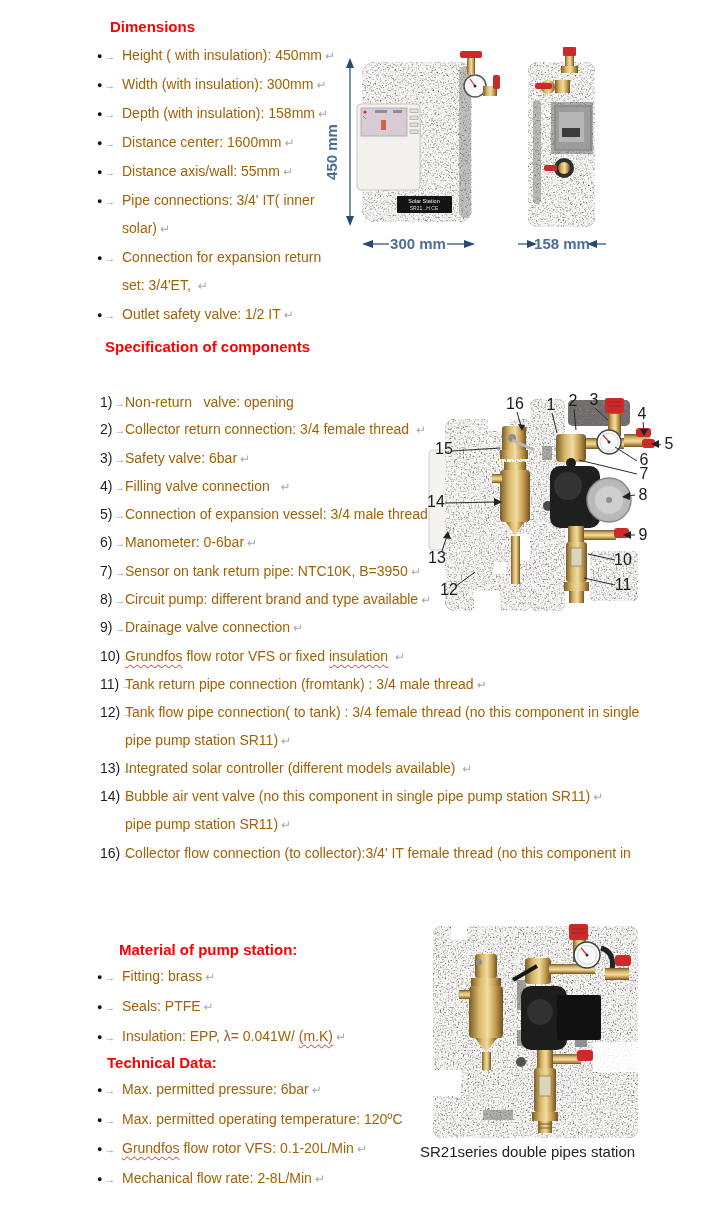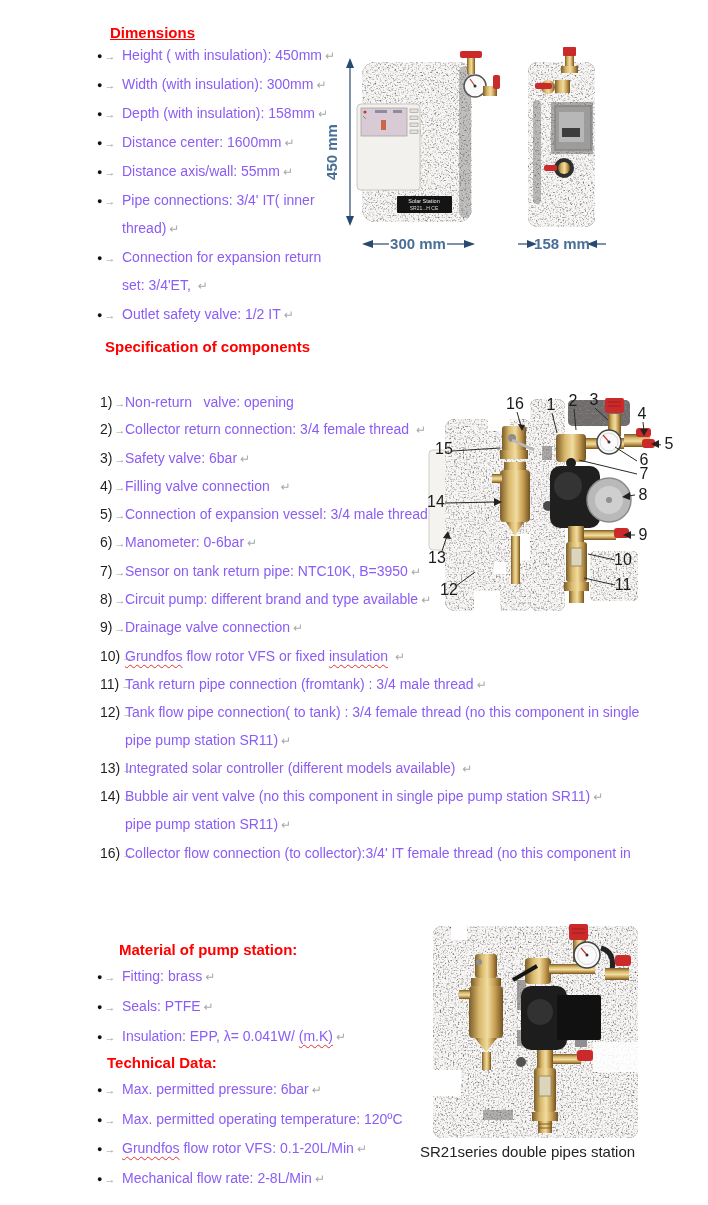--- a/index.html
+++ b/index.html
@@ -8,45 +8,45 @@
   .rh{position:absolute;color:#ff0000;font-weight:bold;font-size:15px;white-space:nowrap;}
   .list{position:absolute;}
   .ln{position:relative;padding-left:25px;white-space:pre;}
   .dim .ln{line-height:28px;font-size:14px;}
   .spec .ln{line-height:27.3px;font-size:14px;}
   .mat .ln,.tech .ln{line-height:29px;font-size:14px;}
   .mk{position:absolute;left:0;top:0;white-space:nowrap;color:#1f1f1f;}
   .mkb{font-size:9px;color:#111;vertical-align:1px;}
   .num{font-size:14px;color:#1f1f1f;}
   .mkt{font-size:11px;color:#9a9a9a;padding-left:2px;}
-  .tx{font-size:14px;color:#8b5cf6;}
+  .tx{font-size:14px;color:#a16207;}
   .mkr{font-size:12px;color:#a8a8a8;padding-left:3px;}
   .sp{text-decoration:underline;text-decoration-style:wavy;text-decoration-color:#e03030;text-decoration-thickness:1px;text-underline-offset:3px;}
   .fig{position:absolute;}
   svg{font-family:"Liberation Sans",sans-serif;display:block;}
   .dimlabel{fill:#4a6f96;font-size:15px;font-weight:bold;}
   .callout{fill:#1a1a1a;font-size:16px;}
   .leader{stroke:#2a2a2a;stroke-width:1;fill:none;}
   .caption{position:absolute;font-size:15px;color:#222;white-space:nowrap;}
 </style>
 </head>
 <body>
 
 <div class="page">
 
-  <div class="rh" style="left:110px;top:24px;text-decoration:underline;">Dimensions</div>
+  <div class="rh" style="left:110px;top:18px;">Dimensions</div>
 
   <div class="list dim" style="left:97px;top:41px;width:330px;">
     <div class="ln"><span class="mk"><span class="mkb">●</span><span class="mkt">→</span></span><span class="tx">Height ( with insulation): 450mm</span><span class="mkr">↵</span></div>
     <div class="ln"><span class="mk"><span class="mkb">●</span><span class="mkt">→</span></span><span class="tx">Width (with insulation): 300mm</span><span class="mkr">↵</span></div>
     <div class="ln"><span class="mk"><span class="mkb">●</span><span class="mkt">→</span></span><span class="tx">Depth (with insulation): 158mm</span><span class="mkr">↵</span></div>
     <div class="ln"><span class="mk"><span class="mkb">●</span><span class="mkt">→</span></span><span class="tx">Distance center: 1600mm</span><span class="mkr">↵</span></div>
     <div class="ln"><span class="mk"><span class="mkb">●</span><span class="mkt">→</span></span><span class="tx">Distance axis/wall: 55mm</span><span class="mkr">↵</span></div>
     <div class="ln"><span class="mk"><span class="mkb">●</span><span class="mkt">→</span></span><span class="tx">Pipe connections: 3/4' IT( inner</span></div>
-    <div class="ln"><span class="tx">thread)</span><span class="mkr">↵</span></div>
+    <div class="ln"><span class="tx">solar)</span><span class="mkr">↵</span></div>
     <div class="ln"><span class="mk"><span class="mkb">●</span><span class="mkt">→</span></span><span class="tx">Connection for expansion return</span></div>
     <div class="ln"><span class="tx">set: 3/4'ET, </span><span class="mkr">↵</span></div>
     <div class="ln"><span class="mk"><span class="mkb">●</span><span class="mkt">→</span></span><span class="tx">Outlet safety valve: 1/2 IT</span><span class="mkr">↵</span></div>
   </div>
 
   <div class="fig" style="left:315px;top:42px;">
     <svg width="390" height="220" viewBox="0 0 390 220">
       <defs>
         <filter id="spkA" x="-5%" y="-5%" width="110%" height="110%">
           <feTurbulence type="fractalNoise" baseFrequency="0.55" numOctaves="2" seed="7"></feTurbulence>

